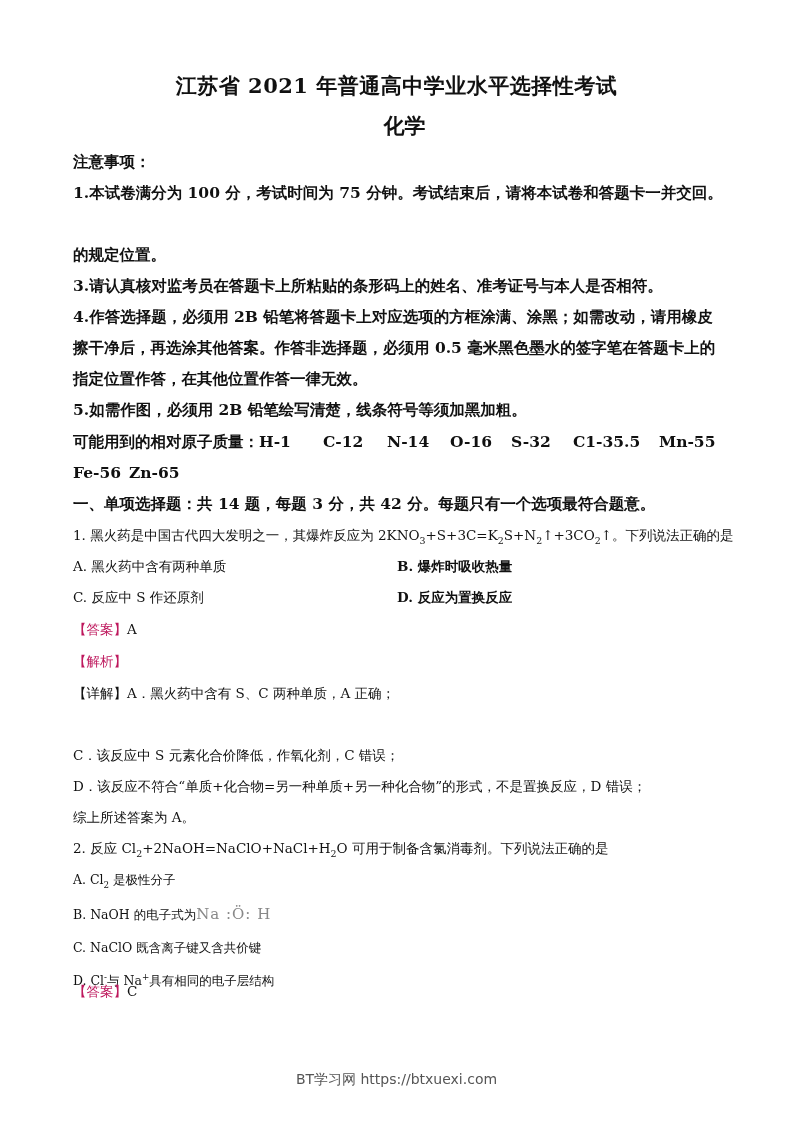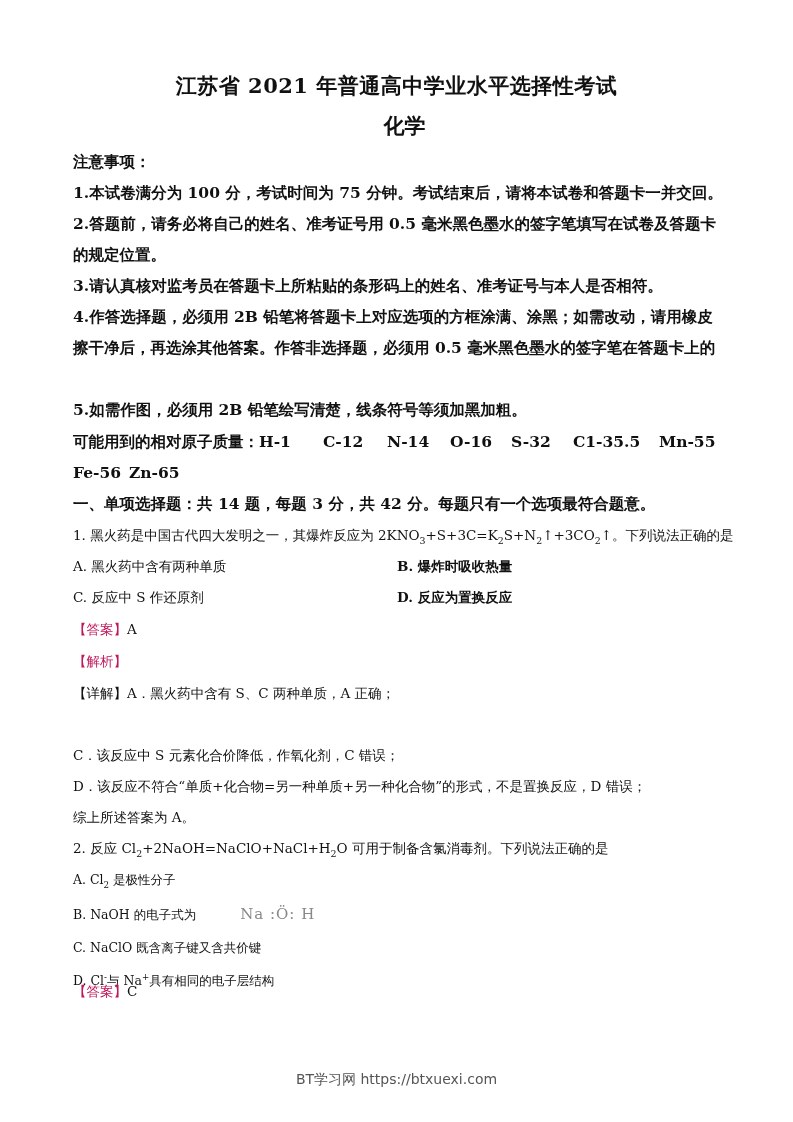--- a/index.html
+++ b/index.html
@@ -8,38 +8,38 @@
   .title { position: absolute; left: 0; width: 793px; text-align: center; font-weight: bold; font-size: 21px; top: 72px; letter-spacing: 0.5px; }
   .subject { position: absolute; left: 0; width: 793px; text-align: center; font-weight: bold; font-size: 21px; top: 112px; padding-left: 8px; }
   .line { position: absolute; left: 73px; white-space: nowrap; }
   .bold { font-weight: bold; font-size: 15.5px; }
   .norm { font-size: 13.5px; }
   .small { font-size: 12.5px; }
   .blue { color: #be185d; }
   .opt-right { position: absolute; left: 397px; white-space: nowrap; font-size: 13.5px; font-weight: bold; }
   .masses span { display: inline-block; }
   .footer { position: absolute; top: 1071px; left: 0; width: 793px; text-align: center; font-family: "DejaVu Sans", "Liberation Sans", sans-serif; font-size: 14px; color: #555; }
-  .lewis { color: #888; font-size: 15px; letter-spacing: 1px; margin-left: 44px; }
+  .lewis { color: #888; font-size: 15px; letter-spacing: 1px; }
   sub, sup { font-size: 0.7em; }
 </style>
 </head>
 <body>
 
 <div class="page">
 
   <div class="title">江苏省 2021 年普通高中学业水平选择性考试</div>
   <div class="subject">化学</div>
 
   <div class="line bold" style="top:152px">注意事项：</div>
   <div class="line bold" style="top:183px">1.本试卷满分为 100 分，考试时间为 75 分钟。考试结束后，请将本试卷和答题卡一并交回。</div>
-  <div class="line bold" style="top:214px">2.答题前，请务必将自己的姓名、准考证号用 0.5 毫米黑色墨水的签字笔填写在试卷及答题卡</div>
   <div class="line bold" style="top:245px">的规定位置。</div>
   <div class="line bold" style="top:276px">3.请认真核对监考员在答题卡上所粘贴的条形码上的姓名、准考证号与本人是否相符。</div>
   <div class="line bold" style="top:307px">4.作答选择题，必须用 2B 铅笔将答题卡上对应选项的方框涂满、涂黑；如需改动，请用橡皮</div>
   <div class="line bold" style="top:338px">擦干净后，再选涂其他答案。作答非选择题，必须用 0.5 毫米黑色墨水的签字笔在答题卡上的</div>
+  <div class="line bold" style="top:369px">指定位置作答，在其他位置作答一律无效。</div>
   <div class="line bold" style="top:400px">5.如需作图，必须用 2B 铅笔绘写清楚，线条符号等须加黑加粗。</div>
 
   <div class="line bold masses" style="top:432px">
     <span>可能用到的相对原子质量：</span><span style="width:0px"></span><span style="width:64px">H-1</span><span style="width:64px">C-12</span><span style="width:63px">N-14</span><span style="width:61px">O-16</span><span style="width:62px">S-32</span><span style="width:86px">C1-35.5</span><span>Mn-55</span>
   </div>
   <div class="line bold masses" style="top:463px">
     <span style="width:56px">Fe-56</span><span>Zn-65</span>
   </div>
 
   <div class="line bold" style="top:494px">一、单项选择题：共 14 题，每题 3 分，共 42 分。每题只有一个选项最符合题意。</div>

